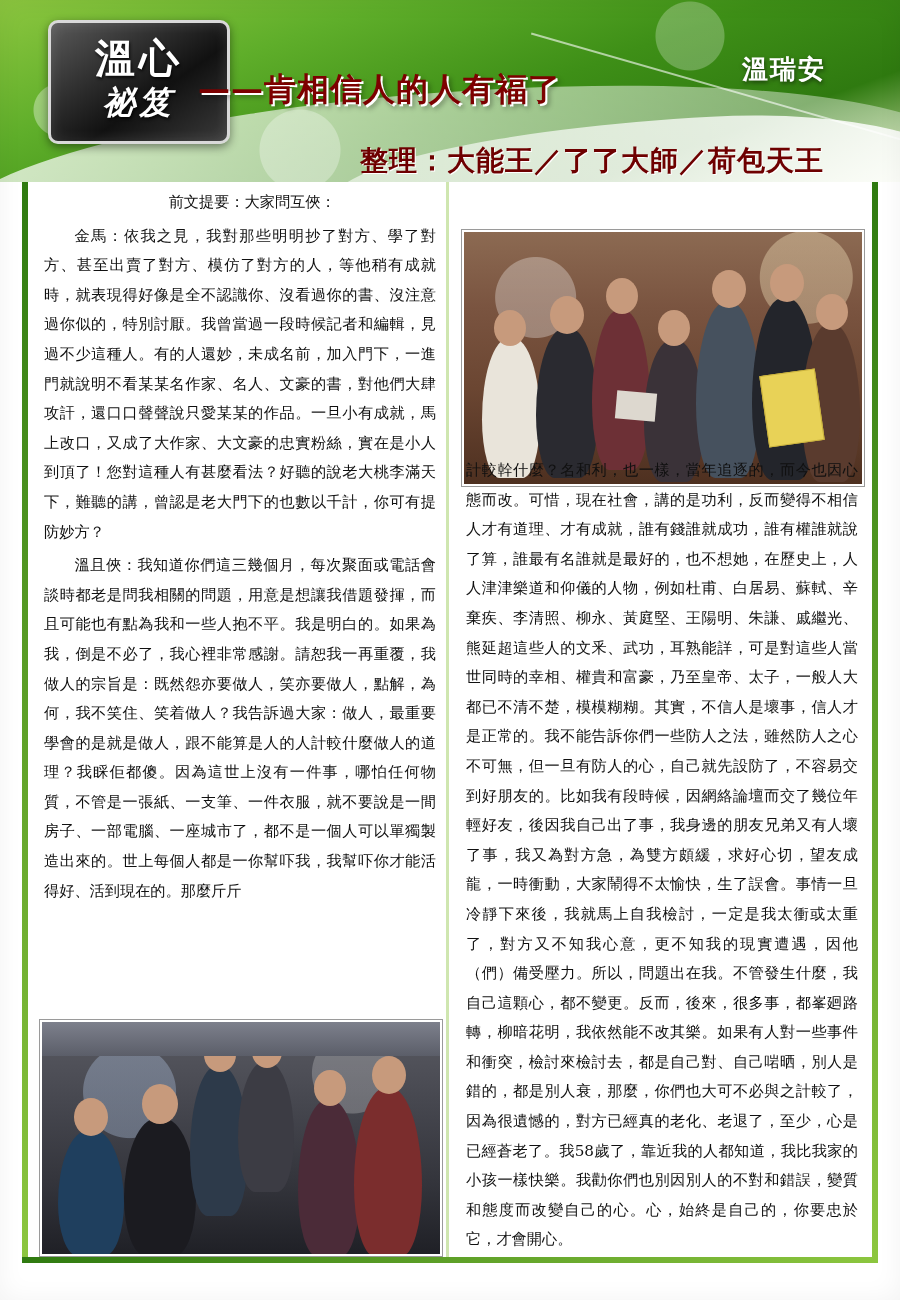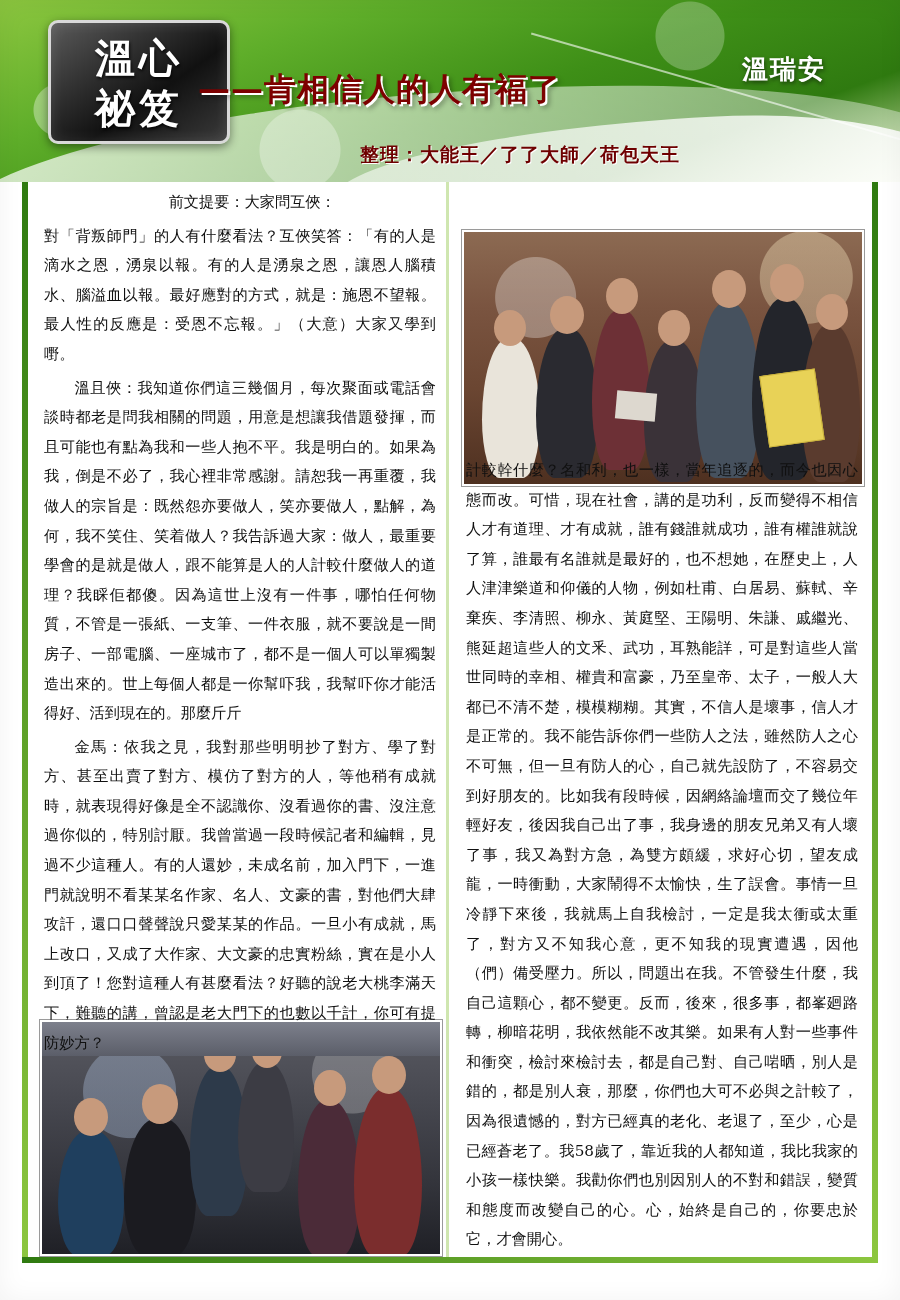--- a/index.html
+++ b/index.html
@@ -75,21 +75,21 @@
     position: absolute;
     left: 0; width: 176px;
     text-align: center;
     font-family: "DejaVu Serif", "Liberation Serif", serif;
     font-weight: bold;
     color: #ffffff;
     letter-spacing: 4px;
     text-shadow: 1px 2px 3px rgba(0,0,0,0.8);
   }
   .logo-plate .lg-line1 { top: 8px; font-size: 40px; }
-  .logo-plate .lg-line2 { top: 58px; font-size: 40px; }
+  .logo-plate .lg-line2 { top: 58px; font-size: 32px; font-style: italic; }
 
   .hd-title1 {
     position: absolute;
     left: 228px; top: 24px;
     font-size: 32px;
     font-weight: bold;
     color: #ffffff;
     letter-spacing: 2px;
     text-shadow: 2px 2px 0 #1d5c06, 3px 3px 6px rgba(0,0,0,0.5);
   }
@@ -109,21 +109,21 @@
     font-size: 32px;
     font-weight: bold;
     color: #7d0000;
     letter-spacing: 1px;
     text-shadow: 2px 2px 0 #ffffff, 4px 4px 5px rgba(0,0,0,0.35);
     white-space: nowrap;
   }
   .hd-credit {
     position: absolute;
     left: 360px; top: 142px;
-    font-size: 19px;
+    font-size: 28px;
     font-weight: bold;
     color: #6e0000;
     letter-spacing: 1px;
     text-shadow: 1px 1px 0 #ffffff;
     white-space: nowrap;
   }
 
   
   .body-wrap {
     position: absolute;
@@ -276,23 +276,22 @@
       <div class="ph-fig" style="left:256px; top:78px;  width:62px;  height:156px; background:#4b2b38;"></div>
       <div class="ph-head" style="left:272px;top:48px;  width:32px;  height:36px;"></div>
       <div class="ph-fig" style="left:312px; top:66px;  width:68px;  height:168px; background:#7b2d2d;"></div>
       <div class="ph-head" style="left:330px;top:34px;  width:34px;  height:38px;"></div>
       <div style="position:absolute;left:0;top:0;width:398px;height:34px;background:linear-gradient(180deg,#7d808c,#5b5e69);"></div>
 
     </div>
 
     <div class="col left">
       <p class="lead-note">前文提要：大家問互俠：</p>
-      <p class="noindent">對「背叛師門」的人有什麼看法？互俠笑答：「有的人是滴水之恩，湧泉以報。有的人是湧泉之恩，讓恩人腦積水、腦溢血以報。最好應對的方式，就是：施恩不望報。最人性的反應是：受恩不忘報。」（大意）大家又學到嘢。</p>
+      <p>金馬：依我之見，我對那些明明抄了對方、學了對方、甚至出賣了對方、模仿了對方的人，等他稍有成就時，就表現得好像是全不認識你、沒看過你的書、沒注意過你似的，特別討厭。我曾當過一段時候記者和編輯，見過不少這種人。有的人還妙，未成名前，加入門下，一進門就說明不看某某名作家、名人、文豪的書，對他們大肆攻訐，還口口聲聲說只愛某某的作品。一旦小有成就，馬上改口，又成了大作家、大文豪的忠實粉絲，實在是小人到頂了！您對這種人有甚麼看法？好聽的說老大桃李滿天下，難聽的講，曾認是老大門下的也數以千計，你可有提防妙方？</p>
       <p>溫且俠：我知道你們這三幾個月，每次聚面或電話會談時都老是問我相關的問題，用意是想讓我借題發揮，而且可能也有點為我和一些人抱不平。我是明白的。如果為我，倒是不必了，我心裡非常感謝。請恕我一再重覆，我做人的宗旨是：既然怨亦要做人，笑亦要做人，點解，為何，我不笑住、笑着做人？我告訴過大家：做人，最重要學會的是就是做人，跟不能算是人的人計較什麼做人的道理？我睬佢都傻。因為這世上沒有一件事，哪怕任何物質，不管是一張紙、一支筆、一件衣服，就不要說是一間房子、一部電腦、一座城市了，都不是一個人可以單獨製造出來的。世上每個人都是一你幫吓我，我幫吓你才能活得好、活到現在的。那麼斤斤</p>
-      <p>金馬：依我之見，我對那些明明抄了對方、學了對方、甚至出賣了對方、模仿了對方的人，等他稍有成就時，就表現得好像是全不認識你、沒看過你的書、沒注意過你似的，特別討厭。我曾當過一段時候記者和編輯，見過不少這種人。有的人還妙，未成名前，加入門下，一進門就說明不看某某名作家、名人、文豪的書，對他們大肆攻訐，還口口聲聲說只愛某某的作品。一旦小有成就，馬上改口，又成了大作家、大文豪的忠實粉絲，實在是小人到頂了！您對這種人有甚麼看法？好聽的說老大桃李滿天下，難聽的講，曾認是老大門下的也數以千計，你可有提防妙方？</p>
     </div>
 
     <div class="col right" style="top:270px;">
       <p class="noindent">計較幹什麼？名和利，也一樣，當年追逐的，而今也因心態而改。可惜，現在社會，講的是功利，反而變得不相信人才有道理、才有成就，誰有錢誰就成功，誰有權誰就說了算，誰最有名誰就是最好的，也不想她，在歷史上，人人津津樂道和仰儀的人物，例如杜甫、白居易、蘇軾、辛棄疾、李清照、柳永、黃庭堅、王陽明、朱謙、戚繼光、熊延超這些人的文釆、武功，耳熟能詳，可是對這些人當世同時的幸相、權貴和富豪，乃至皇帝、太子，一般人大都已不清不楚，模模糊糊。其實，不信人是壞事，信人才是正常的。我不能告訴你們一些防人之法，雖然防人之心不可無，但一旦有防人的心，自己就先設防了，不容易交到好朋友的。比如我有段時候，因網絡論壇而交了幾位年輕好友，後因我自己出了事，我身邊的朋友兄弟又有人壞了事，我又為對方急，為雙方頗緩，求好心切，望友成龍，一時衝動，大家鬧得不太愉快，生了誤會。事情一旦冷靜下來後，我就馬上自我檢討，一定是我太衝或太重了，對方又不知我心意，更不知我的現實遭遇，因他（們）備受壓力。所以，問題出在我。不管發生什麼，我自己這顆心，都不變更。反而，後來，很多事，都峯廻路轉，柳暗花明，我依然能不改其樂。如果有人對一些事件和衝突，檢討來檢討去，都是自己對、自己啱晒，別人是錯的，都是別人衰，那麼，你們也大可不必與之計較了，因為很遺憾的，對方已經真的老化、老退了，至少，心是已經蒼老了。我58歲了，靠近我的人都知道，我比我家的小孩一樣快樂。我勸你們也別因別人的不對和錯誤，變質和態度而改變自己的心。心，始終是自己的，你要忠於它，才會開心。</p>
     </div>
 
   </div>
 
   <div class="edge-shadow"></div>
 </div>

